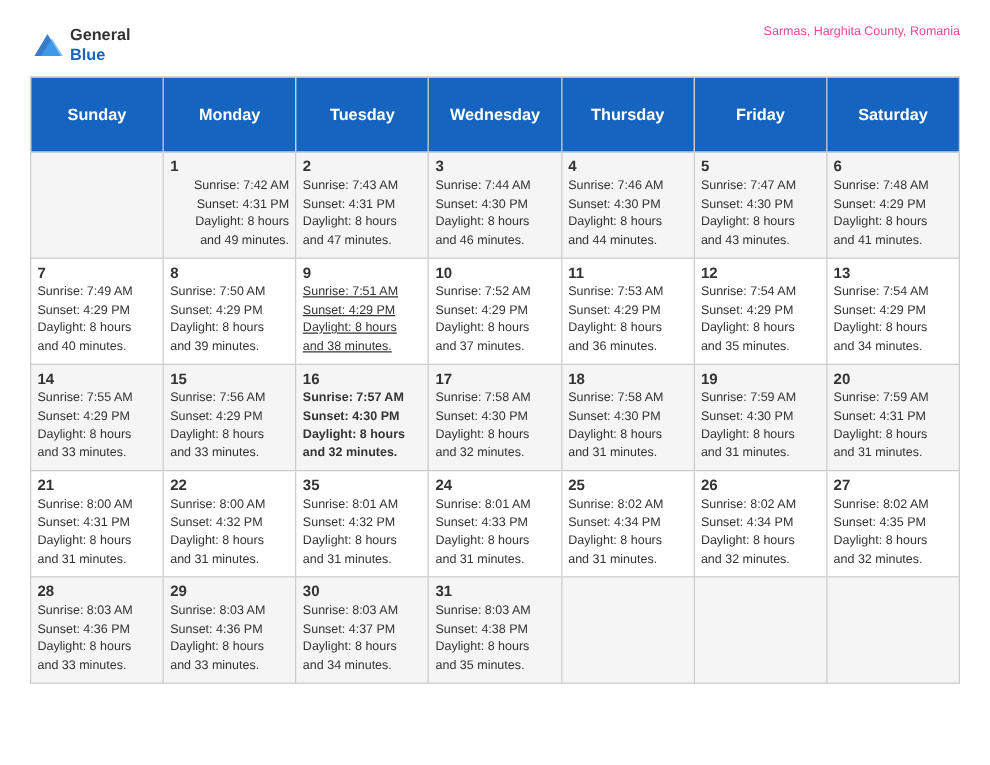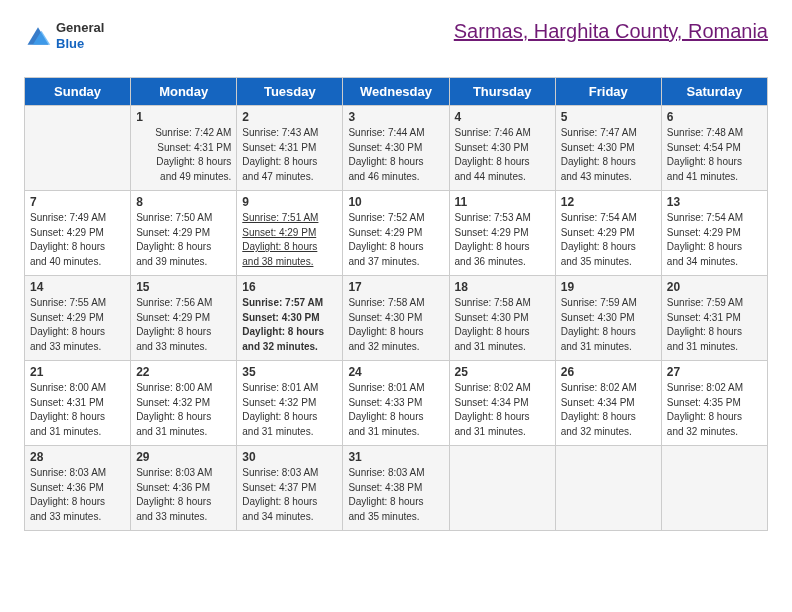--- a/index.html
+++ b/index.html
@@ -7,21 +7,21 @@
       font-family: Arial, sans-serif;
       background: #fff;
       width: 792px;
       min-height: 612px;
       padding: 20px 24px;
     }
     .header {
       display: flex;
       justify-content: space-between;
       align-items: flex-start;
-      margin-bottom: 26px;
+      margin-bottom: 10px;
     }
     .logo {
       display: flex;
       align-items: center;
       gap: 0;
     }
     .logo-text {
       display: flex;
       flex-direction: column;
       font-size: 13px;
@@ -37,35 +37,34 @@
     }
     .title-block {
       text-align: right;
     }
     .month-title {
       font-size: 32px;
       font-weight: bold;
       color: #222;
     }
     .location {
-      font-size: 20px;
-      color: #701a75;
-      text-decoration: underline;
+      font-size: 10px;
+      color: #ec4899;
     }
     table {
       width: 100%;
       border-collapse: collapse;
       table-layout: fixed;
     }
     thead tr th {
       background-color: #1565c0;
       color: #fff;
       font-size: 13px;
       font-weight: bold;
-      padding: 6px 4px;
+      padding: 22px 4px;
       text-align: center;
       border: 1px solid #ccc;
     }
     tbody tr td {
       vertical-align: top;
       border: 1px solid #ccc;
       padding: 4px 5px;
       font-size: 10.5px;
       color: #333;
       height: 85px;
@@ -151,21 +150,21 @@
         <td>
           <span class="day-number">5</span>
           <div class="day-info" style="white-space: pre-line;">Sunrise: 7:47 AM
 Sunset: 4:30 PM
 Daylight: 8 hours
 and 43 minutes.</div>
         </td>
         <td>
           <span class="day-number">6</span>
           <div class="day-info" style="white-space: pre-line;">Sunrise: 7:48 AM
-Sunset: 4:54 PM
+Sunset: 4:29 PM
 Daylight: 8 hours
 and 41 minutes.</div>
         </td>
       </tr>
       <tr>
         <td>
           <span class="day-number">7</span>
           <div class="day-info" style="white-space: pre-line;">Sunrise: 7:49 AM
 Sunset: 4:29 PM
 Daylight: 8 hours

